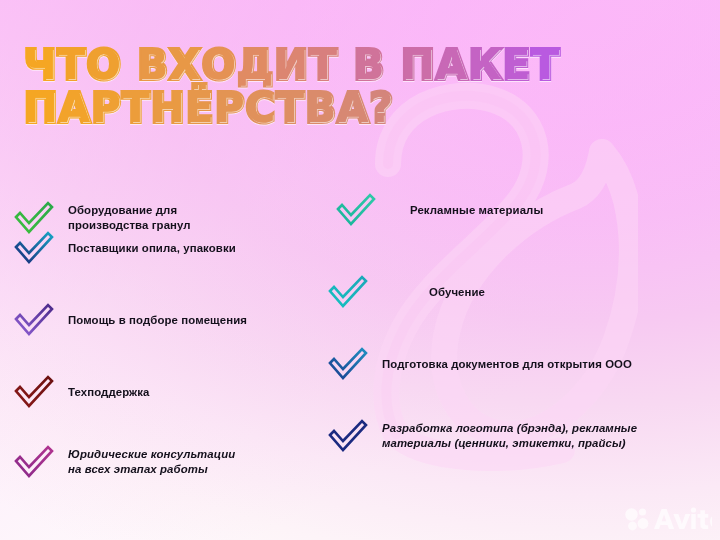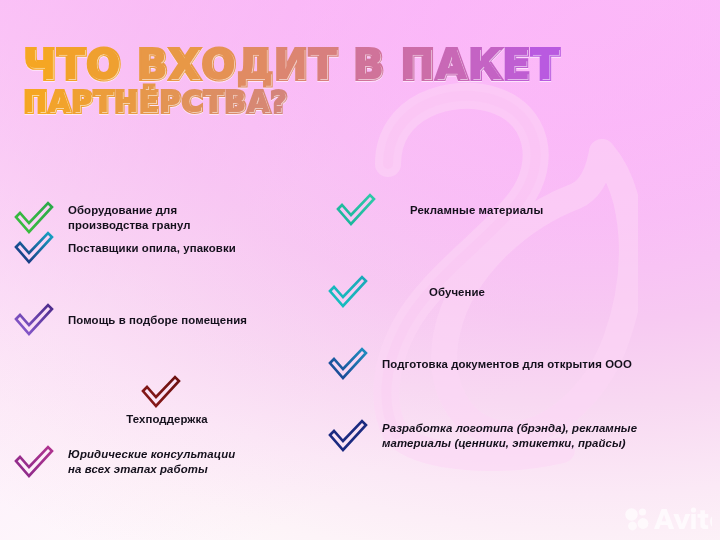--- a/index.html
+++ b/index.html
@@ -51,21 +51,21 @@
   }
   .title-line {
     display: block;
     white-space: nowrap;
     font-family: "DejaVu Sans", sans-serif;
     font-weight: bold;
     font-size: 40px;
     letter-spacing: 1.5px;
   }
   .title-line.l1 { font-size: 40px; }
-  .title-line.l2 { font-size: 28px; margin-top: 4px; }
+  .title-line.l2 { font-size: 40px; margin-top: 4px; }
   .title-line span.ch {
     display: inline-block;
     -webkit-text-stroke: 4px currentColor;
     paint-order: stroke fill;
     text-shadow:
       0 0 0 currentColor,
       1px 1px 0 rgba(255,255,255,0.55);
     filter: drop-shadow(0px 1px 0px rgba(255,255,255,0.6));
   }
   
@@ -180,21 +180,21 @@
               <linearGradient id="cg2" x1="0" y1="1" x2="1" y2="0">
                 <stop offset="0%" stop-color="#8f5fd4"></stop>
                 <stop offset="100%" stop-color="#4b2a8a"></stop>
               </linearGradient>
             </defs>
             <path d="M4 19 L8 15 L17 25 L36 5 L40 9 L17 34 Z" fill="none" stroke="url(#cg2)" stroke-width="2.6" stroke-linejoin="miter" stroke-linecap="butt"></path>
           </svg>
         </span>
         <div class="item-text">Помощь в подборе помещения</div>
       </div>
-      <div class="item" style="top: 222px; left: 0px; width: 100%; flex-direction: column;">
+      <div class="item" style="top: 222px; left: 0px; width: 100%;">
         <span class="check">
           <svg viewBox="0 0 44 40" xmlns="http://www.w3.org/2000/svg">
             <defs>
               <linearGradient id="cg3" x1="0" y1="1" x2="1" y2="0">
                 <stop offset="0%" stop-color="#8a1a1a"></stop>
                 <stop offset="100%" stop-color="#6b1010"></stop>
               </linearGradient>
             </defs>
             <path d="M4 19 L8 15 L17 25 L36 5 L40 9 L17 34 Z" fill="none" stroke="url(#cg3)" stroke-width="2.6" stroke-linejoin="miter" stroke-linecap="butt"></path>
           </svg>

